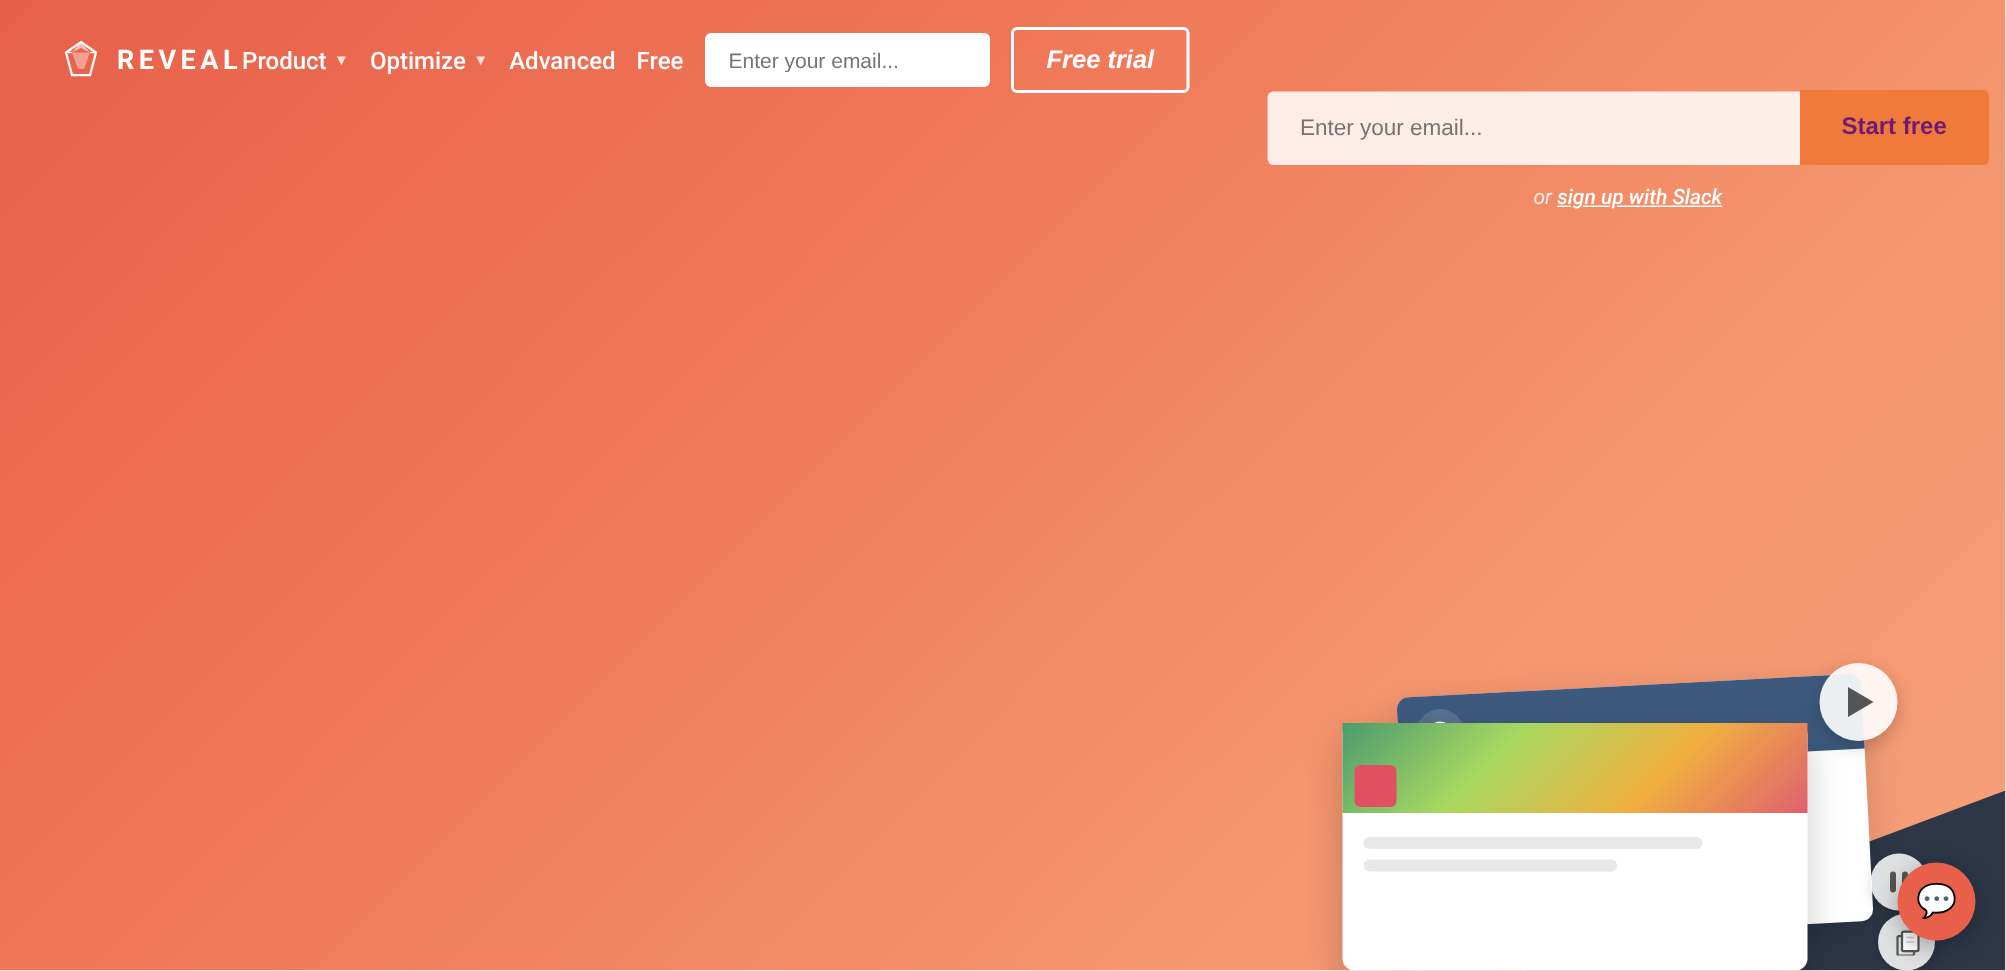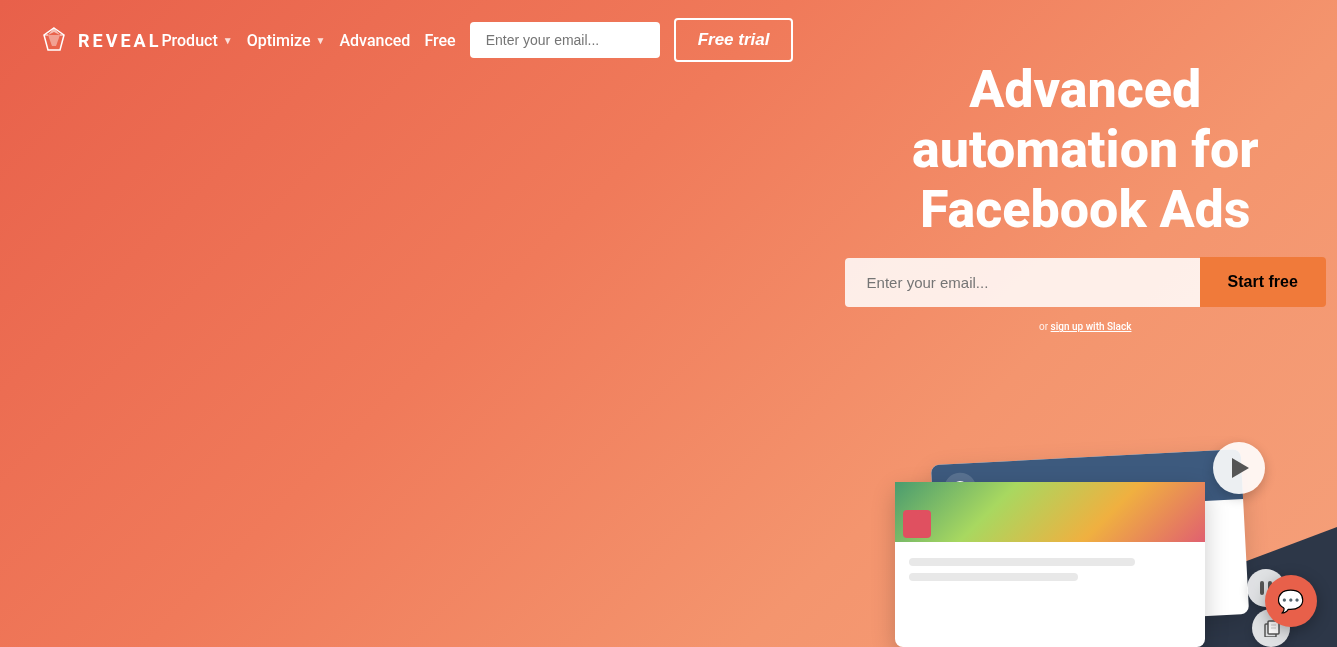--- a/index.html
+++ b/index.html
@@ -147,33 +147,34 @@
       padding: 16px 22px;
       font-size: 15px;
       color: #aaa;
       width: 355px;
       outline: none;
     }
 
     .hero-start-btn {
       background: #f07a3a;
       border: none;
-      color: #000000;
+      color: #701a75;
       padding: 16px 28px;
       border-radius: 0 4px 4px 0;
       font-size: 16px;
       font-weight: 600;
       cursor: pointer;
       white-space: nowrap;
     }
 
     .hero-slack-text {
       color: rgba(255,255,255,0.85);
-      font-size: 10px;
+      font-size: 14px;
       text-align: center;
+      font-style: italic;
     }
 
     .hero-slack-link {
       color: white;
       text-decoration: underline;
       font-weight: 500;
     }
 
     
     .hero-illustration {
@@ -381,21 +382,20 @@
         <span>Free</span>
       </a>
       <input class="nav-email-input" type="email" placeholder="Enter your email..." style="">
       <button class="nav-free-trial-btn">
         <span>Free trial</span>
       </button>
     </div>
   </nav>
 
   <div class="hero-content">
-    <h1 class="hero-title">Advanced automation for Facebook Ads</h1>
 
     <div class="hero-form">
       <input class="hero-email-input" type="email" placeholder="Enter your email..." style="">
       <button class="hero-start-btn">
         <span>Start free</span>
       </button>
     </div>
 
     <p class="hero-slack-text">
       <span>or </span><a class="hero-slack-link" href="#">sign up with Slack</a>

